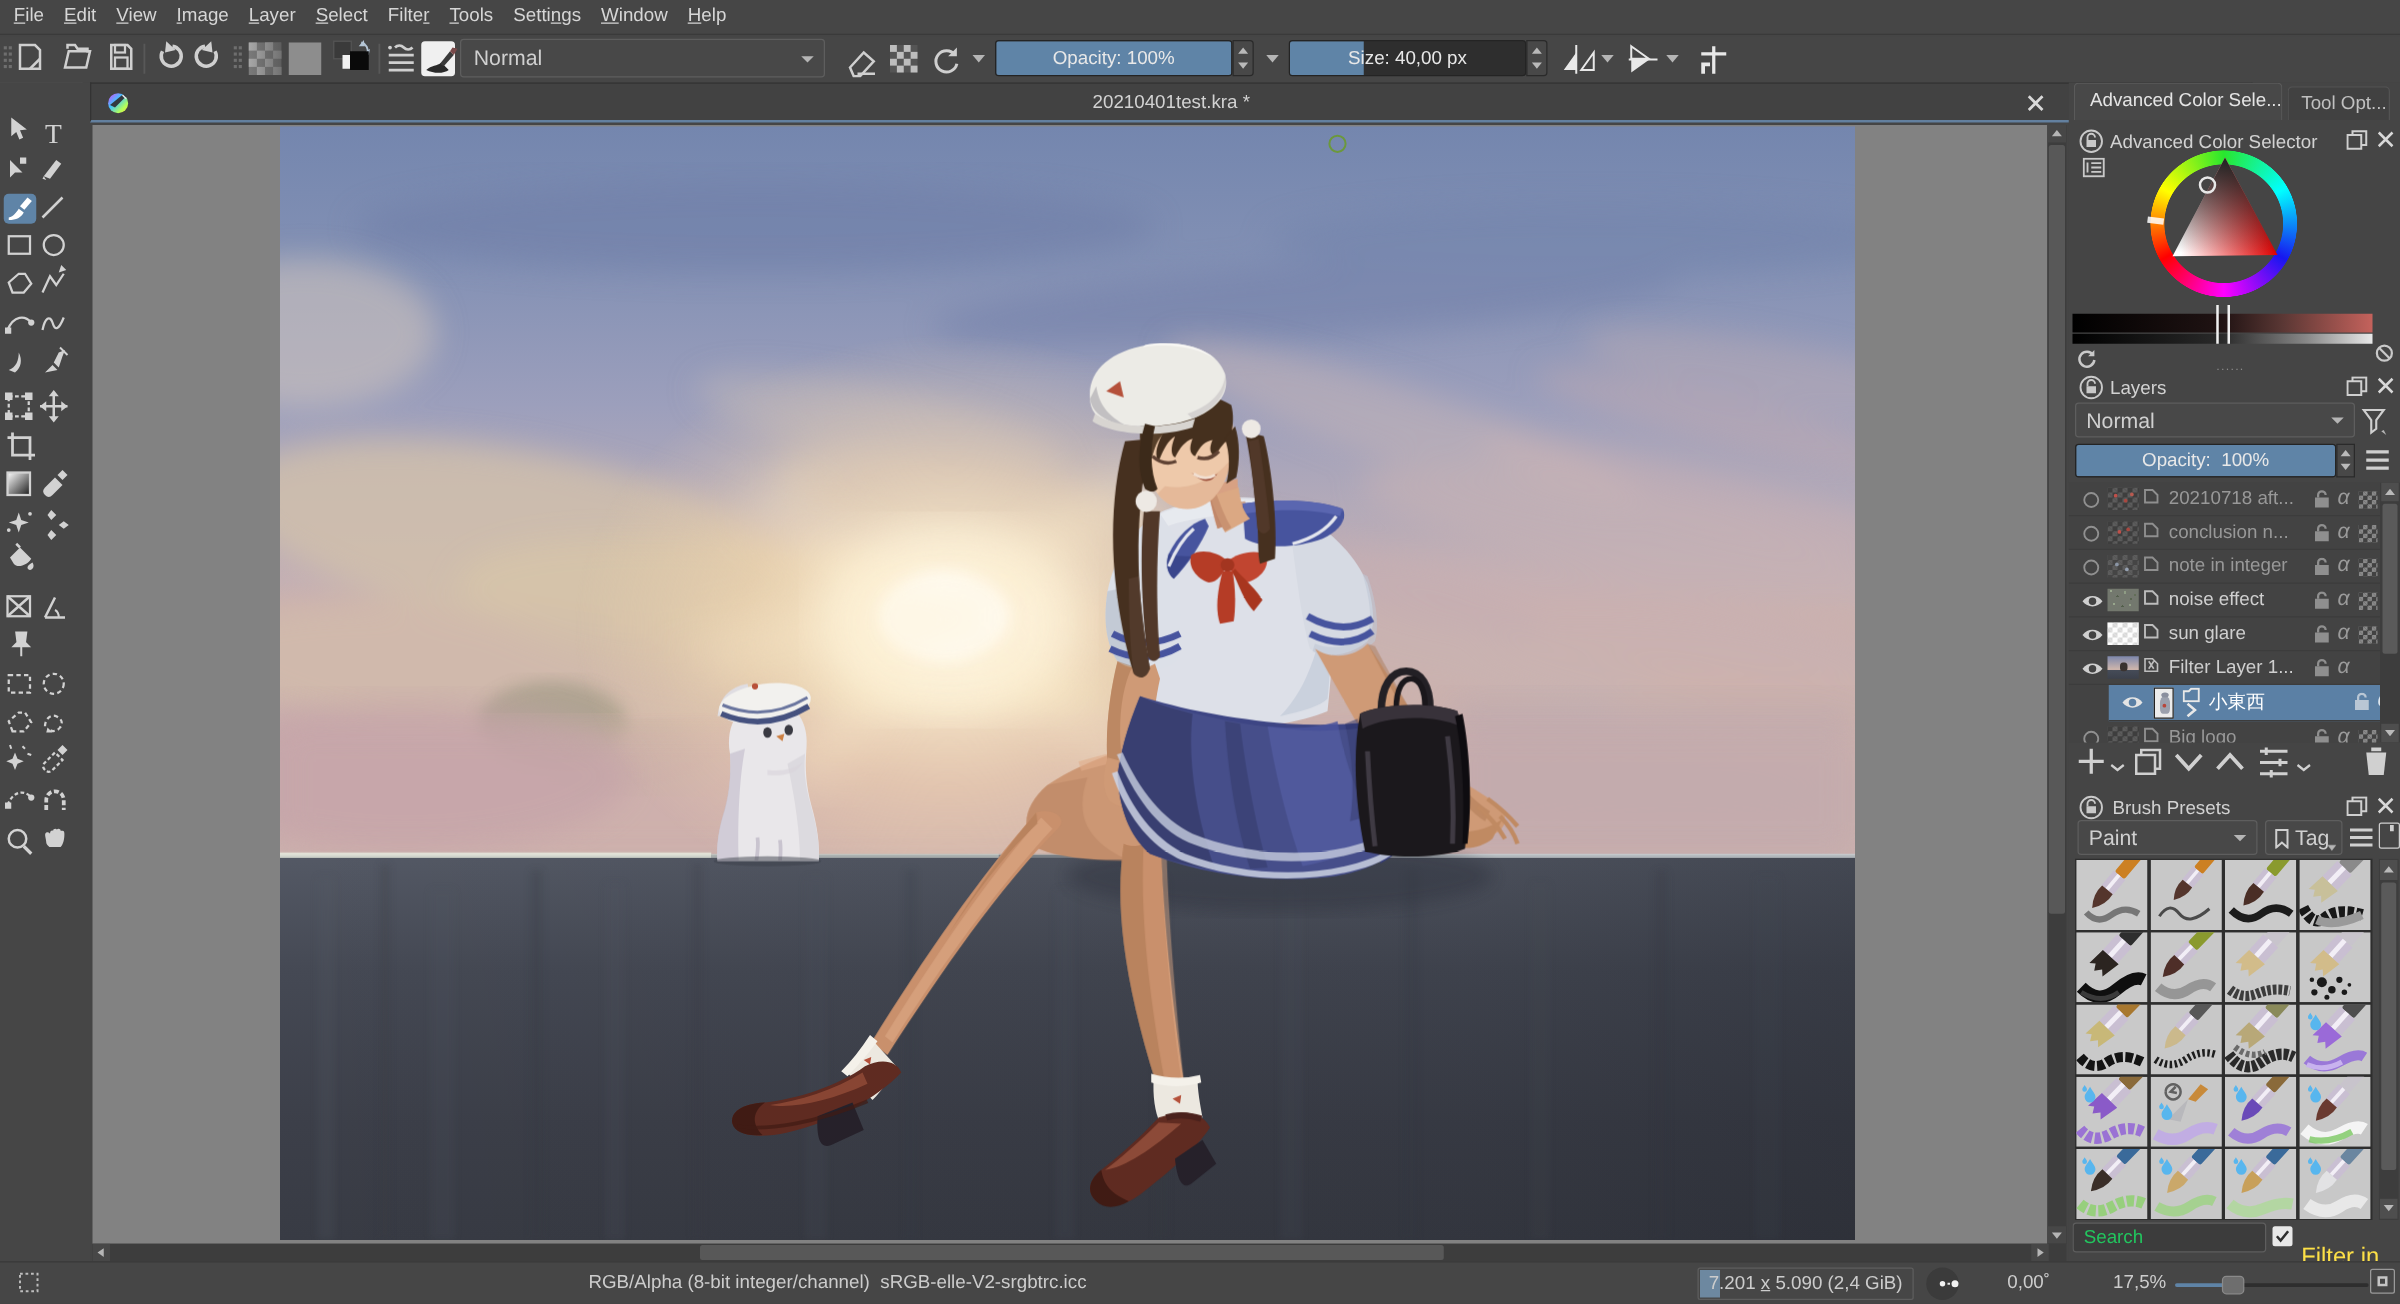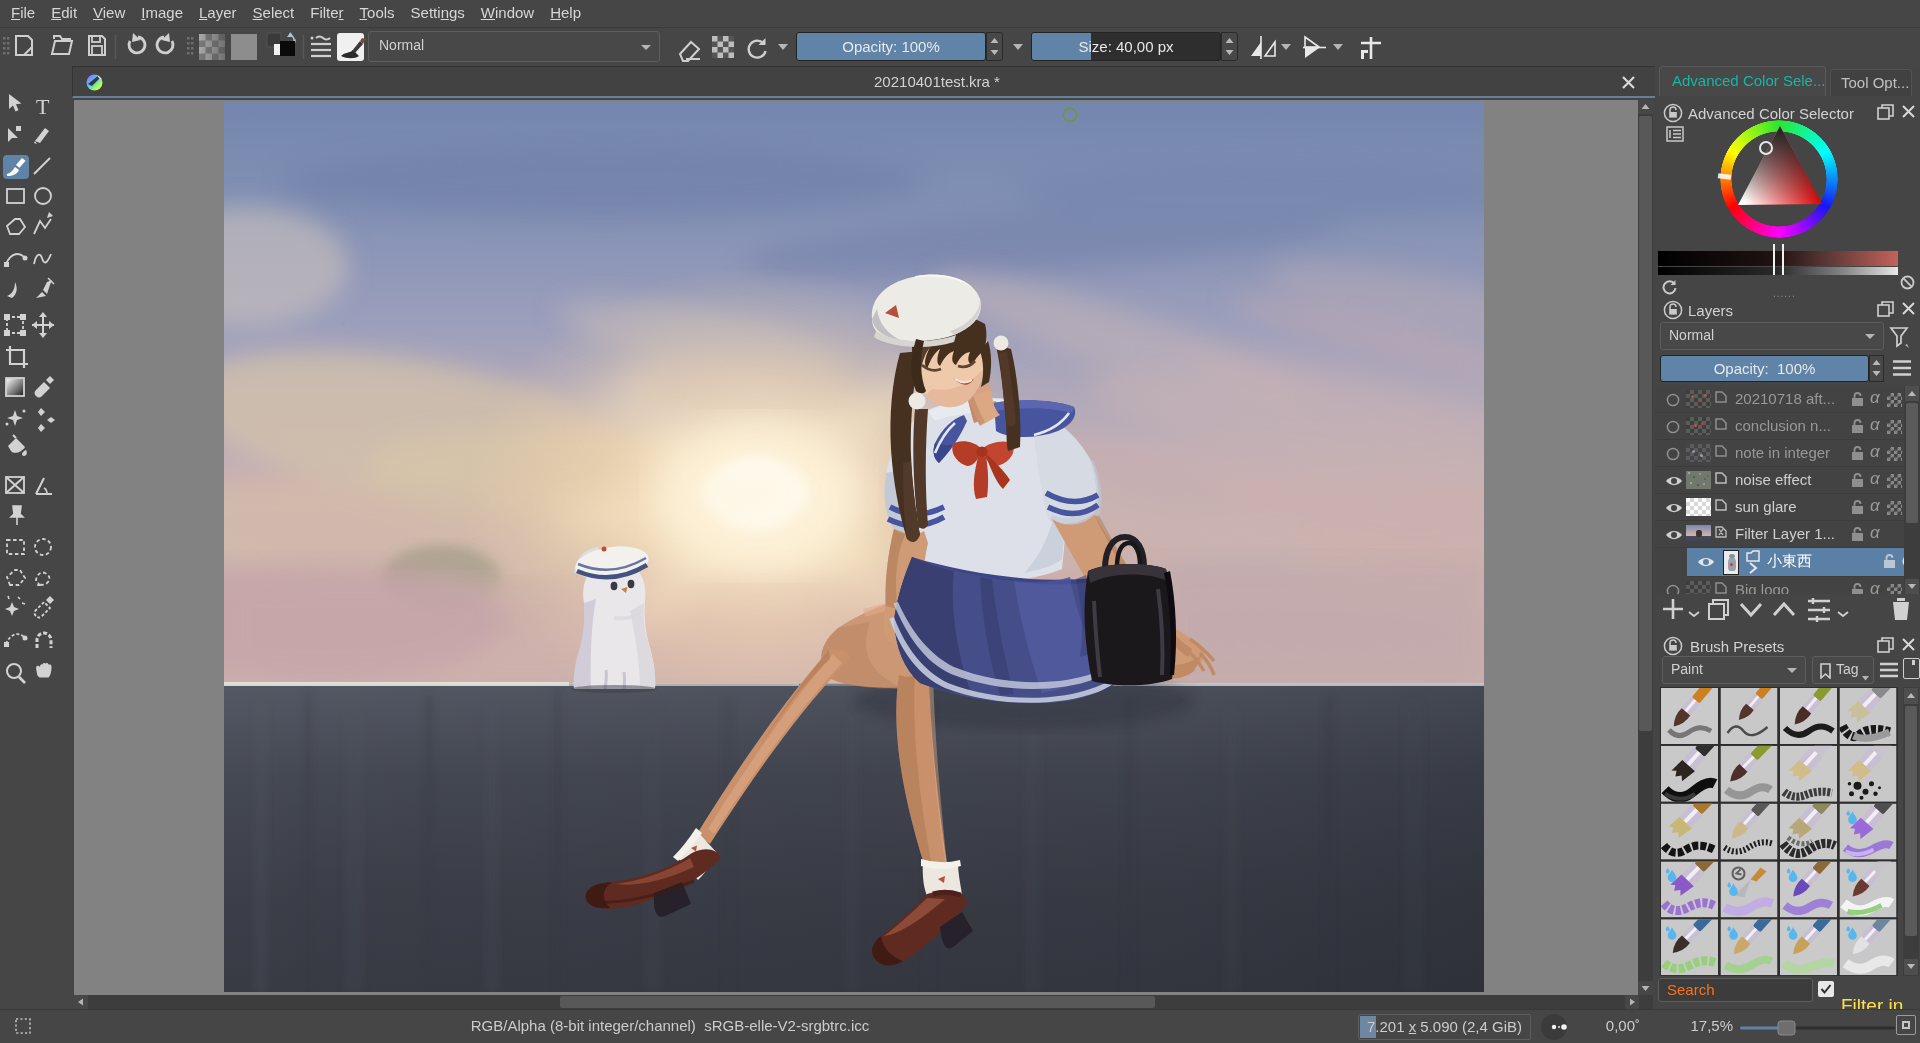--- a/index.html
+++ b/index.html
@@ -16,21 +16,21 @@
 #tabbar { position:absolute; left:72px; top:66px; width:1730px; height:32px; background:#424242;
   border:1px solid #333; border-bottom:2px solid #63809f; }
 #canvas { position:absolute; left:74px; top:100px; width:1564px; height:895px; background:#828282; overflow:hidden; }
 #vscroll { position:absolute; left:1638px; top:100px; width:15px; height:895px; background:#3d3d3d; }
 #hscroll { position:absolute; left:74px; top:995px; width:1579px; height:14px; background:#3d3d3d; }
 #rightdock { position:absolute; left:1655px; top:66px; width:265px; height:944px; background:#454545; }
 #statusbar { position:absolute; left:0; top:1009px; width:1920px; height:34px; background:#464646;
   border-top:1px solid #383838; font-size:15px; color:#cccccc; }
 .panel-title { font-size:15px; color:#d2d2d2; }
 .combo { background:#484848; border:1px solid #5e5e5e; border-radius:3px; color:#d0d0d0;
-  font-size:14px; position:absolute; }
+  font-size:17px; position:absolute; }
 .combo .arr { position:absolute; right:8px; top:50%; margin-top:-2px; width:0; height:0;
   border-left:5px solid transparent; border-right:5px solid transparent; border-top:5px solid #b5b5b5; }
 .slider { background:#2e2e2e; border:1px solid #242424; border-radius:3px; position:absolute; overflow:hidden; }
 .slider .fill { position:absolute; left:0; top:0; bottom:0; background:#5f84a7; }
 .slider .lab { position:absolute; left:0; right:0; top:0; bottom:0; text-align:center;
   font-size:15px; color:#e8e8e8; }
 svg { display:block; }
 .lrow { position:absolute; left:0; width:249px; height:27px; border-bottom:1px solid #3c3c3c; }
 .leye { position:absolute; left:10px; top:7px; }
 .lthumb { position:absolute; left:31px; top:4px; width:25px; height:18px; }
@@ -608,21 +608,21 @@
     <rect x="0" y="0" width="1579" height="14" fill="#3d3d3d"></rect>
     <rect x="0" y="0" width="14" height="14" fill="#474747"></rect>
     <path d="M9 3.5 L4 7 L9 10.5 z" fill="#b5b5b5"></path>
     <rect x="486" y="1" width="595" height="12" rx="2" fill="#585858"></rect>
     <rect x="1551" y="0" width="14" height="14" fill="#474747"></rect>
     <path d="M1556 3.5 L1561 7 L1556 10.5 z" fill="#b5b5b5"></path>
   </svg>
 </div>
 <div id="rightdock">
 
-  <div class="abs" style="left:4px; top:0px; width:167px; height:30px; background:#484848; border:1px solid #5a5a5a; border-bottom:none; border-radius:4px 4px 0 0; font-size:15px; color:#14b8a6; padding:5px 0 0 12px; white-space:nowrap; overflow:hidden;">Advanced Color Sele...</div>
+  <div class="abs" style="left:4px; top:0px; width:167px; height:30px; background:#484848; border:1px solid #5a5a5a; border-bottom:none; border-radius:4px 4px 0 0; font-size:15px; color:#e5e5e5; padding:5px 0 0 12px; white-space:nowrap; overflow:hidden;">Advanced Color Sele...</div>
   <div class="abs" style="left:175px; top:3px; width:82px; height:27px; background:#414141; border:1px solid #535353; border-bottom:none; border-radius:4px 4px 0 0; font-size:15px; color:#c0c0c0; padding:4px 0 0 10px;">Tool Opt...</div>
 
   <div class="abs" style="left:0; top:30px; width:265px; height:200px;">
     <svg class="abs" style="left:8px; top:7px;" width="20" height="20" viewBox="0 0 20 20">
       <circle cx="10" cy="10" r="8.6" fill="none" stroke="#c9c9c9" stroke-width="1.5"></circle>
       <path d="M7 9 v-2 a3 3 0 0 1 6 0" fill="none" stroke="#c9c9c9" stroke-width="1.5"></path>
       <rect x="6.2" y="9" width="7.6" height="5.6" fill="#c9c9c9"></rect>
     </svg>
     <div class="abs panel-title" style="left:33px; top:9px;">Advanced Color Selector</div>
     <svg class="abs" style="left:222px; top:8px;" width="18" height="16" viewBox="0 0 18 16">
@@ -1119,21 +1119,21 @@
   </svg>
   </div>
   <svg class="abs" style="left:248px; top:55px;" width="16" height="289" viewBox="0 0 16 289">
     <rect x="0" y="0" width="16" height="289" fill="#3d3d3d"></rect>
     <rect x="1" y="1" width="14" height="16" fill="#4e4e4e"></rect>
     <path d="M4 11 l4 -5 l4 5 z" fill="#b9b9b9"></path>
     <rect x="2" y="19" width="12" height="230" rx="2" fill="#5a5a5a"></rect>
     <rect x="1" y="272" width="14" height="16" fill="#4e4e4e"></rect>
     <path d="M4 277 l4 5 l4 -5 z" fill="#b9b9b9"></path>
   </svg>
-  <div class="abs" style="left:3px; top:346px; width:155px; height:24px; background:#3c3c3c; border:1px solid #5e5e5e; border-radius:3px; color:#f97316; font-size:15px; padding:2px 0 0 8px;">Search</div>
+  <div class="abs" style="left:3px; top:346px; width:155px; height:24px; background:#3c3c3c; border:1px solid #5e5e5e; border-radius:3px; color:#22c55e; font-size:15px; padding:2px 0 0 8px;">Search</div>
   <div class="abs" style="left:163px; top:349px; width:16px; height:16px; background:#e8e8e8; border-radius:2px;">
     <svg width="16" height="16" viewBox="0 0 16 16">
           <path d="M3.5 8 l3 3.5 L12.5 4" fill="none" stroke="#2e2e2e" stroke-width="2"></path>
         </svg>
   </div>
   <div class="abs" style="left:186px; top:363px; font-size:19px; color:#fde047;">Filter in Tag</div>
 </div>
 </div>
 <div id="statusbar">
   <svg class="abs" style="left:14px; top:7px;" width="18" height="18" viewBox="0 0 18 18">

